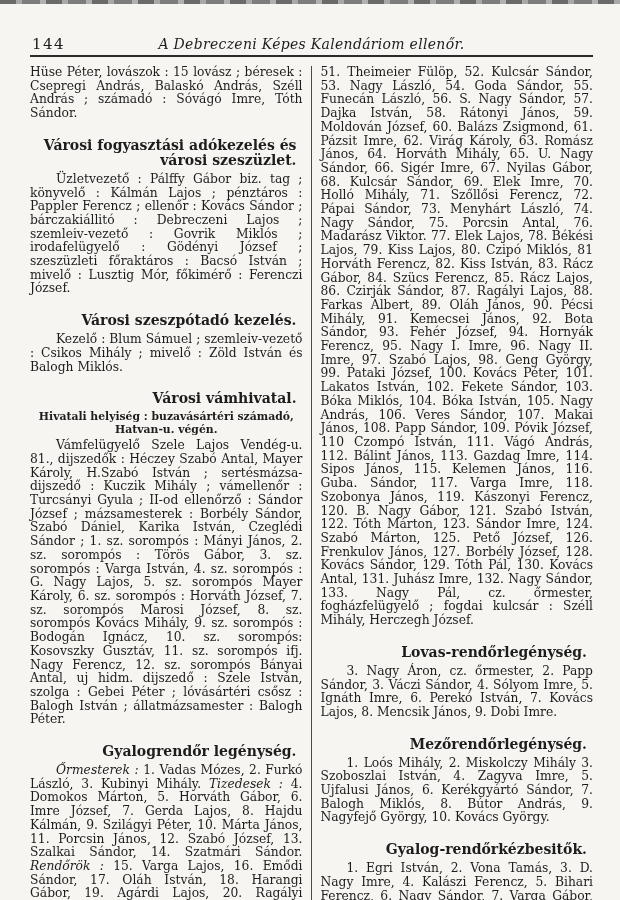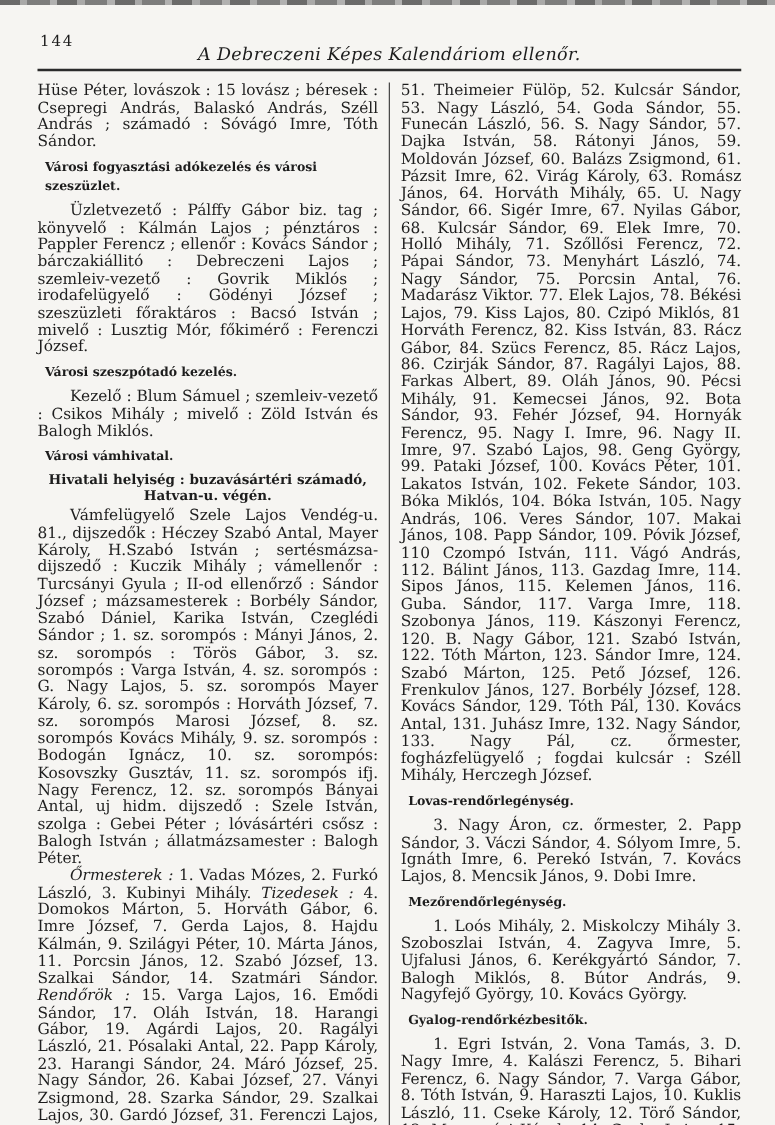--- a/index.html
+++ b/index.html
@@ -9,32 +9,32 @@
     font-family:"DejaVu Serif","Liberation Serif",serif;
     -webkit-font-smoothing:antialiased;
   }
   .scan-edge{
     height:4px;width:100%;
     background:repeating-linear-gradient(90deg,#3c3c3c 0 16px,#8f8f8f 16px 22px,#555 22px 40px,#9a9a9a 40px 46px);
     opacity:.75;
   }
   .page{padding:32px 27px 0 30px;}
   .header{position:relative;border-bottom:2px solid #2b2b2b;padding-bottom:3px;margin-bottom:9px;}
-  .page-number{position:absolute;left:2px;bottom:15px;font-size:12px;letter-spacing:1.5px;}
+  .page-number{position:absolute;left:2px;bottom:2px;font-size:15px;letter-spacing:1.5px;}
   .running-title{text-align:center;font-style:italic;font-size:14px;letter-spacing:.3px;}
   .columns{display:flex;align-items:stretch;}
   .col{width:50%;font-size:12.3px;line-height:13.7px;text-align:justify;}
   .col-left{padding-right:8px;}
   .col-right{padding-left:9px;}
   .divider{width:1px;background:#4a4a4a;flex:0 0 1px;}
   p{margin:0;}
   .indent{text-indent:26px;}
   .sec{
-    text-align:left;font-weight:bold;font-size:10px;
-    margin:6px 6px 5px;line-height:15px;
+    text-align:right;font-weight:bold;font-size:14px;
+    margin:17px 6px 5px;line-height:15px;
   }
   .note{
     font-size:10.8px;font-weight:bold;text-align:center;
     line-height:12.5px;margin:0 0 3px;
   }
   .it{font-style:italic;}
 </style>
 </head>
 <body>
 
@@ -55,20 +55,21 @@
       <div class="sec">Városi fogyasztási adókezelés és városi szeszüzlet.</div>
       <p class="indent">Üzletvezető : Pálffy Gábor biz. tag ; könyvelő : Kálmán Lajos ; pénztáros : Pappler Ferencz ; ellenőr : Kovács Sándor ; bárczakiállitó : Debreczeni Lajos ; szemleiv-vezető : Govrik Miklós ; irodafelügyelő : Gödényi József ; szeszüzleti főraktáros : Bacsó István ; mivelő : Lusztig Mór, főkimérő : Ferenczi József.</p>
 
       <div class="sec">Városi szeszpótadó kezelés.</div>
       <p class="indent">Kezelő : Blum Sámuel ; szemleiv-vezető : Csikos Mihály ; mivelő : Zöld István és Balogh Miklós.</p>
 
       <div class="sec">Városi vámhivatal.</div>
       <p class="note">Hivatali helyiség : buzavásártéri számadó, Hatvan-u. végén.</p>
       <p class="indent">Vámfelügyelő Szele Lajos Vendég-u. 81., dijszedők : Héczey Szabó Antal, Mayer Károly, H.Szabó István ; sertésmázsa-dijszedő : Kuczik Mihály ; vámellenőr : Turcsányi Gyula ; II-od ellenőrző : Sándor József ; mázsamesterek : Borbély Sándor, Szabó Dániel, Karika István, Czeglédi Sándor ; 1. sz. sorompós : Mányi János, 2. sz. sorompós : Törös Gábor, 3. sz. sorompós : Varga István, 4. sz. sorompós : G. Nagy Lajos, 5. sz. sorompós Mayer Károly, 6. sz. sorompós : Horváth József, 7. sz. sorompós Marosi József, 8. sz. sorompós Kovács Mihály, 9. sz. sorompós : Bodogán Ignácz, 10. sz. sorompós: Kosovszky Gusztáv, 11. sz. sorompós ifj. Nagy Ferencz, 12. sz. sorompós Bányai Antal, uj hidm. dijszedő : Szele István, szolga : Gebei Péter ; lóvásártéri csősz : Balogh István ; állatmázsamester : Balogh Péter.</p>
 
+      <div class="sec">Gyalogrendőr legénység.</div>
       <p class="indent"><span class="it">Őrmesterek : </span><span>1. Vadas Mózes, 2. Furkó László, 3. Kubinyi Mihály. </span><span class="it">Tizedesek : </span><span>4. Domokos Márton, 5. Horváth Gábor, 6. Imre József, 7. Gerda Lajos, 8. Hajdu Kálmán, 9. Szilágyi Péter, 10. Márta János, 11. Porcsin János, 12. Szabó József, 13. Szalkai Sándor, 14. Szatmári Sándor. </span><span class="it">Rendőrök : </span><span>15. Varga Lajos, 16. Emődi Sándor, 17. Oláh István, 18. Harangi Gábor, 19. Agárdi Lajos, 20. Ragályi László, 21. Pósalaki Antal, 22. Papp Károly, 23. Harangi Sándor, 24. Máró József, 25. Nagy Sándor, 26. Kabai József, 27. Ványi Zsigmond, 28. Szarka Sándor, 29. Szalkai Lajos, 30. Gardó József, 31. Ferenczi Lajos, 32. Sári Lajos, 33. Ferenczi Lajos, 34. Egyed Sándor, 35. Daróczi Károly, 36. Nagy János, 37. Bihon Miklós, 38. Holhos József, 39. Papp József, 40. Őri János, 41. Fülöp Sándor, 42. Szodrai József, 43. Szemere Dániel, 44. Vágó András, 45. Nagy János, 46. Bogáti Mihály, 47. Pataki Gyula, 48. Baranyi Sándor, 49. Kovács Ferencz, 50. Papp Sándor,</span></p>
     </div>
 
     <div class="divider"></div>
 
     <div class="col col-right">
       <p>51. Theimeier Fülöp, 52. Kulcsár Sándor, 53. Nagy László, 54. Goda Sándor, 55. Funecán László, 56. S. Nagy Sándor, 57. Dajka István, 58. Rátonyi János, 59. Moldován József, 60. Balázs Zsigmond, 61. Pázsit Imre, 62. Virág Károly, 63. Romász János, 64. Horváth Mihály, 65. U. Nagy Sándor, 66. Sigér Imre, 67. Nyilas Gábor, 68. Kulcsár Sándor, 69. Elek Imre, 70. Holló Mihály, 71. Szőllősi Ferencz, 72. Pápai Sándor, 73. Menyhárt László, 74. Nagy Sándor, 75. Porcsin Antal, 76. Madarász Viktor. 77. Elek Lajos, 78. Békési Lajos, 79. Kiss Lajos, 80. Czipó Miklós, 81 Horváth Ferencz, 82. Kiss István, 83. Rácz Gábor, 84. Szücs Ferencz, 85. Rácz Lajos, 86. Czirják Sándor, 87. Ragályi Lajos, 88. Farkas Albert, 89. Oláh János, 90. Pécsi Mihály, 91. Kemecsei János, 92. Bota Sándor, 93. Fehér József, 94. Hornyák Ferencz, 95. Nagy I. Imre, 96. Nagy II. Imre, 97. Szabó Lajos, 98. Geng György, 99. Pataki József, 100. Kovács Péter, 101. Lakatos István, 102. Fekete Sándor, 103. Bóka Miklós, 104. Bóka István, 105. Nagy András, 106. Veres Sándor, 107. Makai János, 108. Papp Sándor, 109. Póvik József, 110 Czompó István, 111. Vágó András, 112. Bálint János, 113. Gazdag Imre, 114. Sipos János, 115. Kelemen János, 116. Guba. Sándor, 117. Varga Imre, 118. Szobonya János, 119. Kászonyi Ferencz, 120. B. Nagy Gábor, 121. Szabó István, 122. Tóth Márton, 123. Sándor Imre, 124. Szabó Márton, 125. Pető József, 126. Frenkulov János, 127. Borbély József, 128. Kovács Sándor, 129. Tóth Pál, 130. Kovács Antal, 131. Juhász Imre, 132. Nagy Sándor, 133. Nagy Pál, cz. őrmester, fogházfelügyelő ; fogdai kulcsár : Széll Mihály, Herczegh József.</p>
 
       <div class="sec">Lovas-rendőrlegénység.</div>
       <p class="indent">3. Nagy Áron, cz. őrmester, 2. Papp Sándor, 3. Váczi Sándor, 4. Sólyom Imre, 5. Ignáth Imre, 6. Perekó István, 7. Kovács Lajos, 8. Mencsik János, 9. Dobi Imre.</p>

